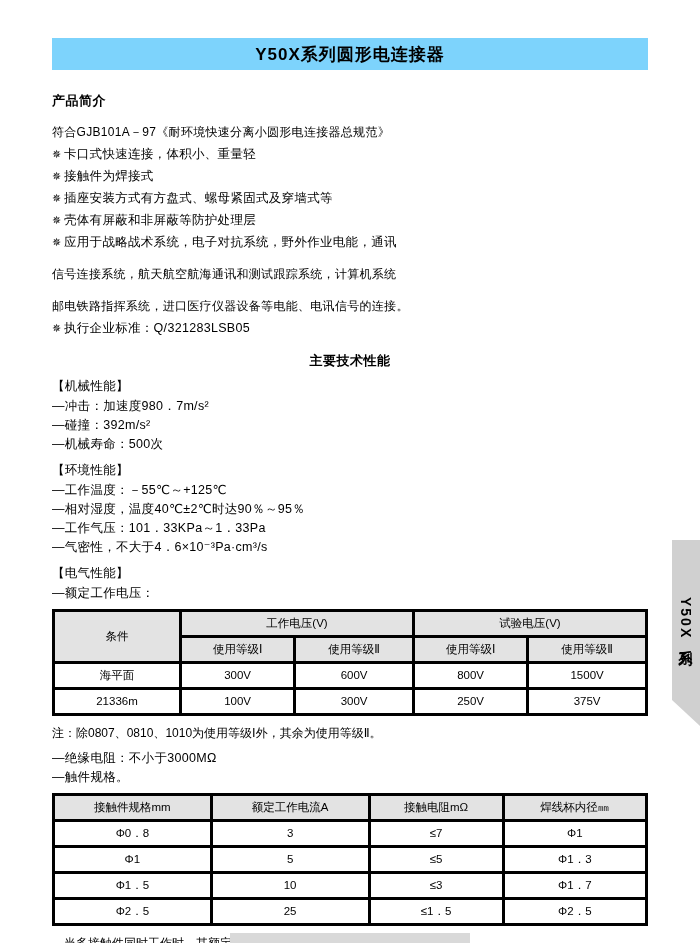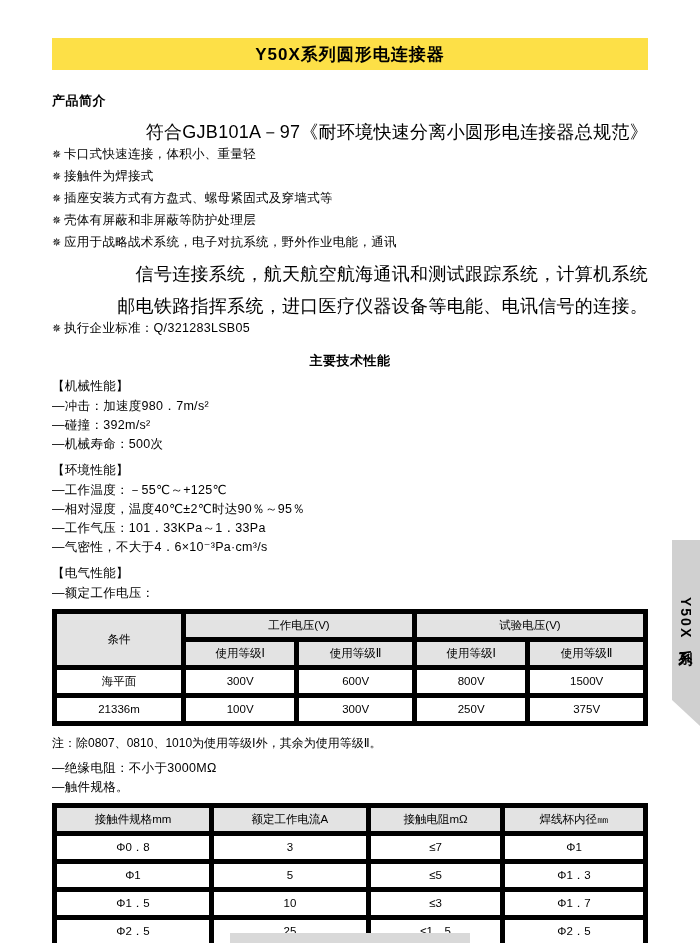--- a/index.html
+++ b/index.html
@@ -22,21 +22,21 @@
     box-sizing: border-box;
     padding: 0;
   }
   
   .title-bar {
     position: absolute;
     left: 52px;
     top: 38px;
     width: 596px;
     height: 32px;
-    background: #fde047;
+    background: #7dd3fc;
     display: flex;
     align-items: center;
     justify-content: center;
   }
   .title-bar .title-text {
     font-size: 17px;
     font-weight: bold;
     letter-spacing: 1px;
     color: #000;
   }
@@ -52,25 +52,24 @@
     font-weight: bold;
     margin: 0 0 8px 0;
     letter-spacing: 0.5px;
   }
   .section-head.second {
     margin-top: 14px;
     margin-bottom: 6px;
     text-align: center;
   }
   p.line {
-    font-size: 18px;
+    font-size: 12px;
     line-height: 20px;
     margin: 12px 0 2px 0;
     letter-spacing: 0.3px;
-    text-align: right;
   }
   .bullet-line {
     font-size: 12.5px;
     line-height: 20px;
     margin: 0 0 2px 0;
     padding-left: 0;
     letter-spacing: 0.3px;
   }
   .bullet-line .b {
     display: inline-block;
@@ -90,21 +89,21 @@
     letter-spacing: 0.3px;
   }
   
   table.dt {
     border-collapse: collapse;
     width: 596px;
     margin: 6px 0 0 0;
     font-size: 11.5px;
   }
   table.dt td, table.dt th {
-    border: 5px solid #000000;
+    border: 3px solid #000000;
     text-align: center;
     padding: 4px 2px;
     font-weight: normal;
     line-height: 15px;
   }
   table.dt .hdr {
     background: #e3e3e3;
   }
   .note-line {
     font-size: 12px;

